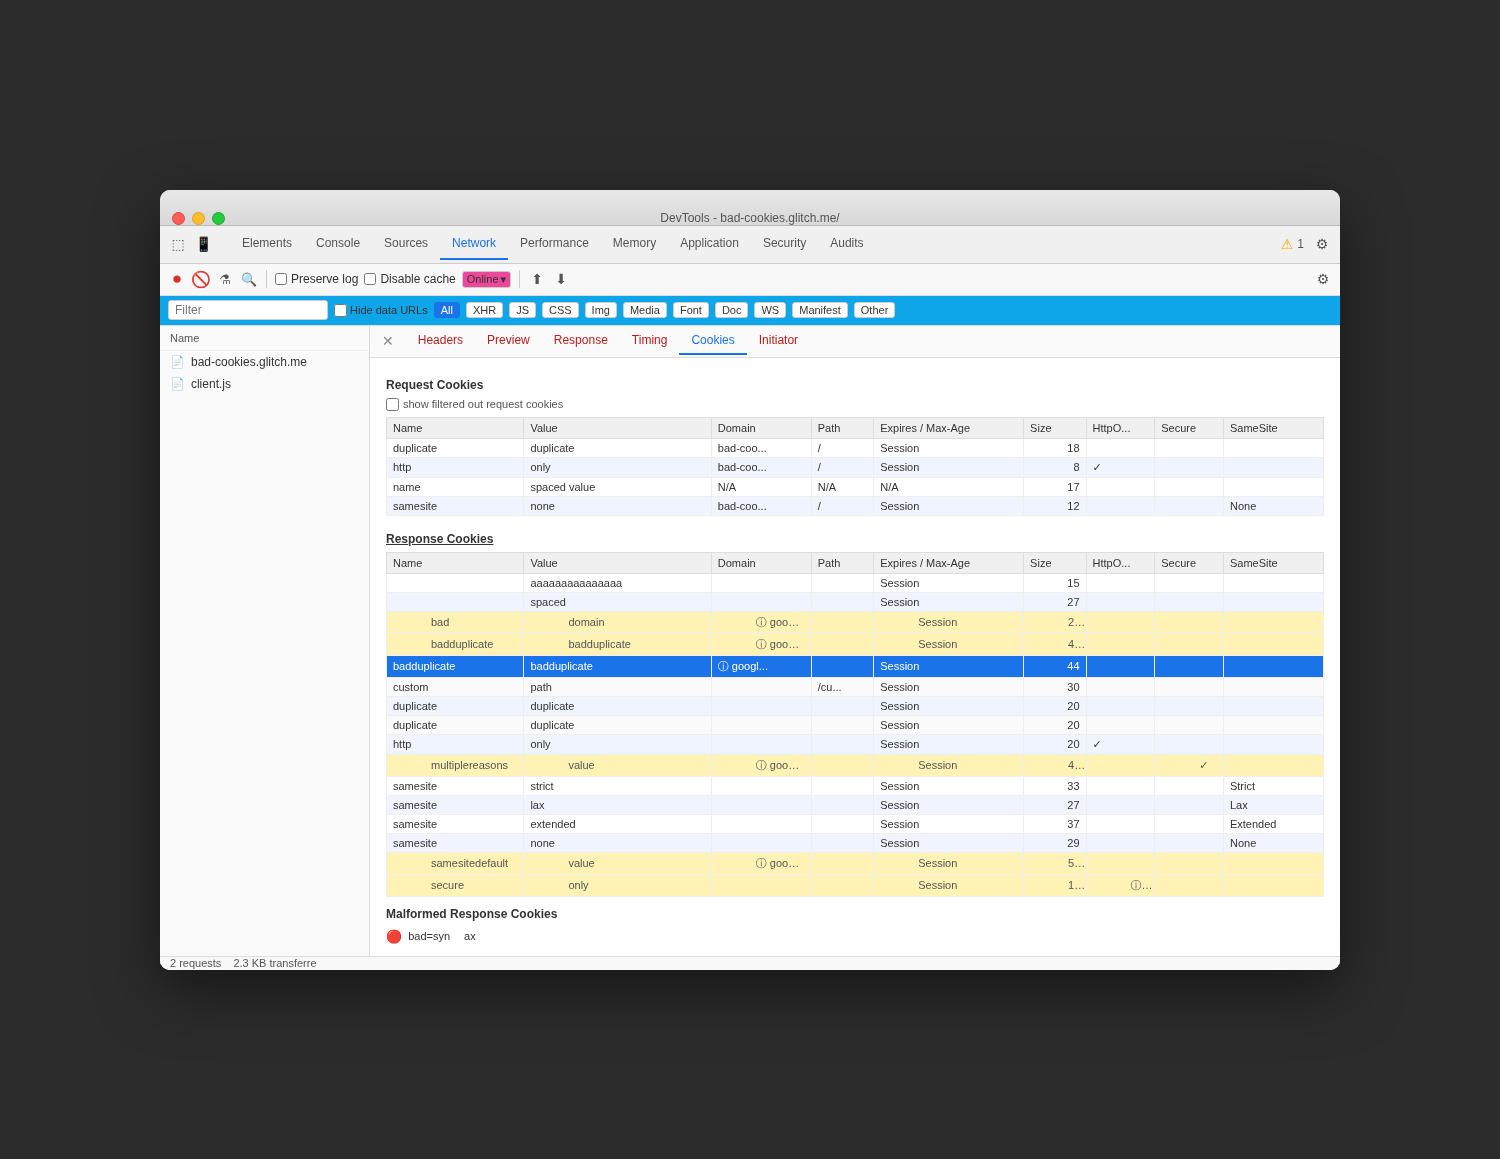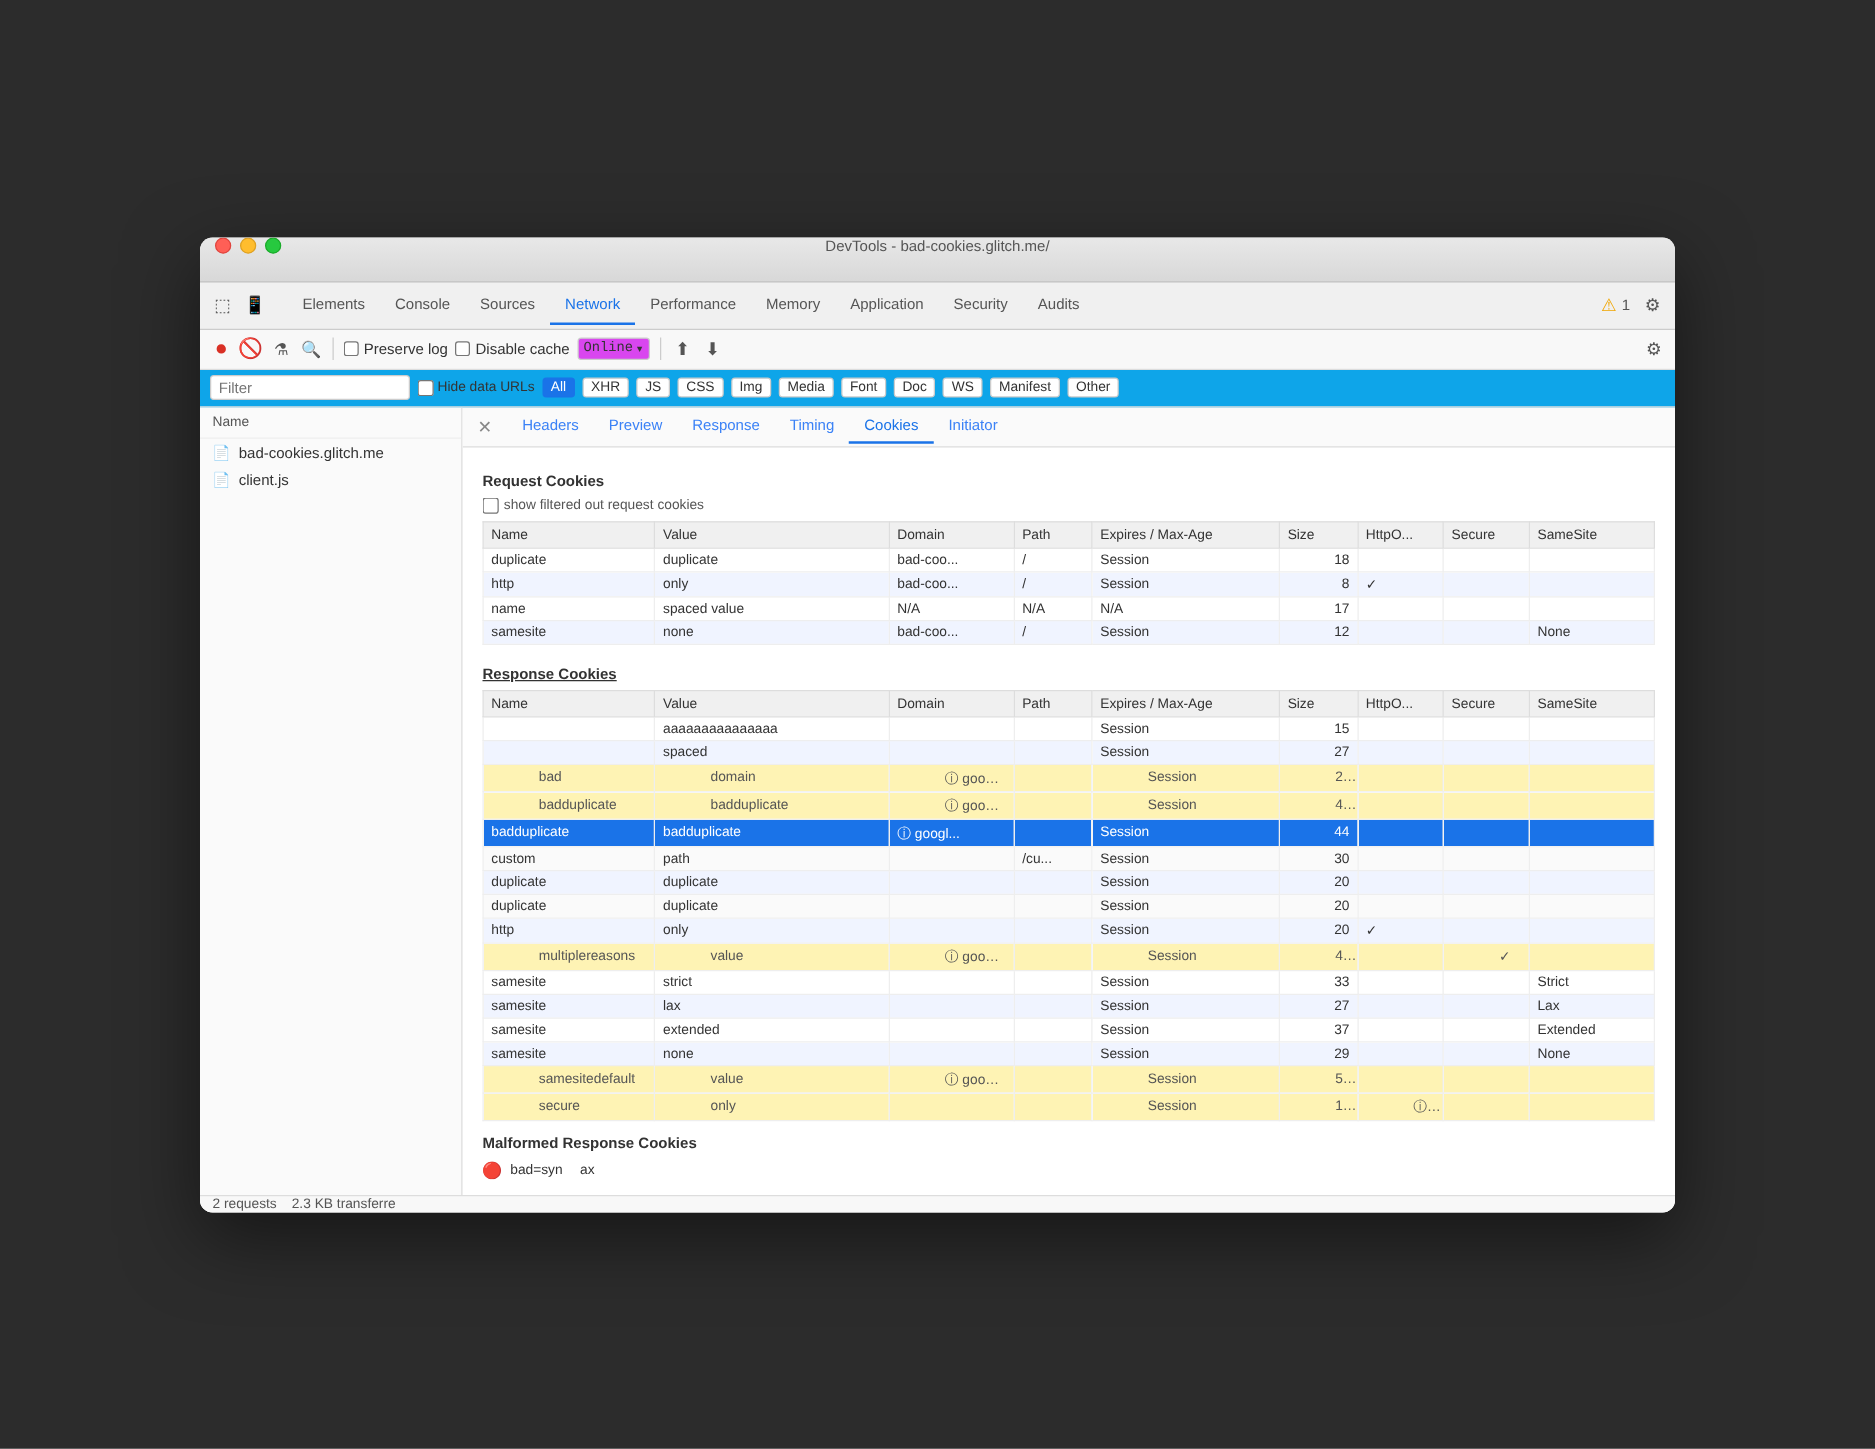--- a/index.html
+++ b/index.html
@@ -16,21 +16,21 @@
       width: 1180px;
       background: #f5f5f5;
       border-radius: 10px;
       overflow: hidden;
       box-shadow: 0 20px 60px rgba(0,0,0,0.5);
     }
     .title-bar {
       background: linear-gradient(#e8e8e8, #d8d8d8);
       height: 36px;
       display: flex;
-      align-items: flex-start;
+      align-items: flex-end;
       padding: 0 12px;
       border-bottom: 1px solid #bbb;
       position: relative;
     }
     .traffic-lights {
       display: flex;
       gap: 7px;
     }
     .traffic-light {
       width: 13px;
@@ -123,29 +123,28 @@
       align-items: center;
       gap: 4px;
       font-size: 12px;
       color: #333;
       cursor: pointer;
     }
     .checkbox-label input { width: 12px; height: 12px; }
     .online-select {
       border: 1px solid #ccc;
       border-radius: 3px;
-      background: #d946ef;
+      background: #ec4899;
       padding: 1px 4px;
       font-size: 11px;
       color: #333;
       display: flex;
       align-items: center;
       gap: 2px;
       cursor: pointer;
-      font-family: Liberation Mono, monospace;
     }
     .filter-bar {
       background: #0ea5e9;
       border-bottom: 1px solid #ddd;
       display: flex;
       align-items: center;
       padding: 4px 8px;
       gap: 6px;
       height: 30px;
     }
@@ -222,21 +221,21 @@
     .sub-tab-close {
       font-size: 14px;
       color: #888;
       cursor: pointer;
       margin-right: 8px;
       padding: 0 4px;
     }
     .sub-tab {
       padding: 6px 12px;
       font-size: 12px;
-      color: #3b82f6;
+      color: #b91c1c;
       cursor: pointer;
       border-bottom: 2px solid transparent;
     }
     .sub-tab.active {
       color: #1a73e8;
       border-bottom: 2px solid #1a73e8;
     }
     .cookies-panel {
       padding: 10px 16px;
     }

